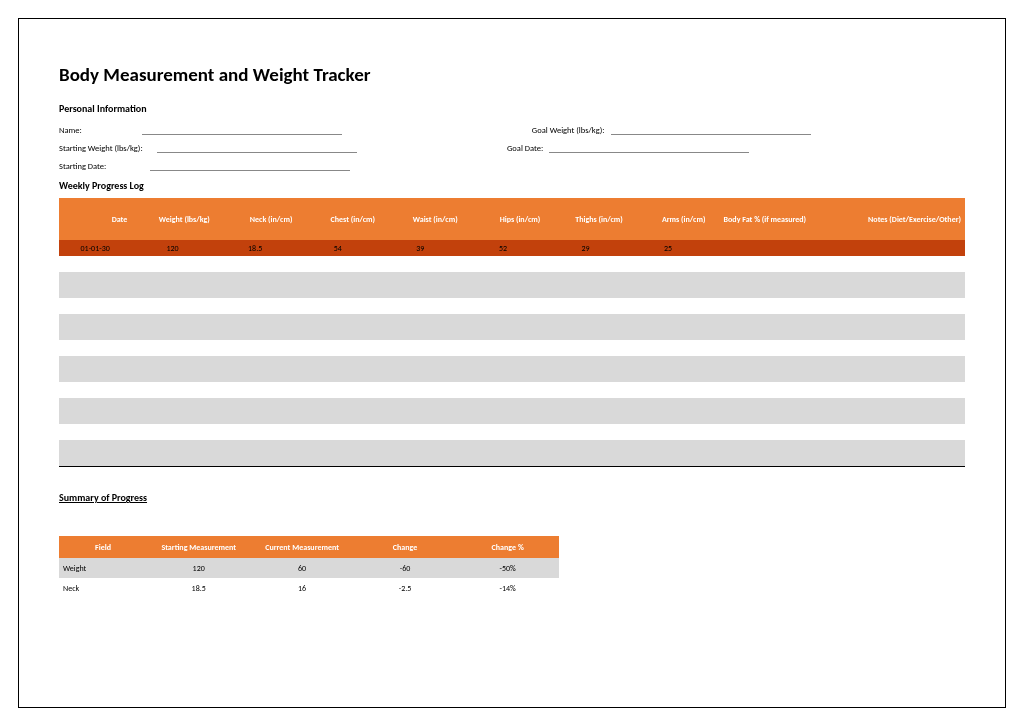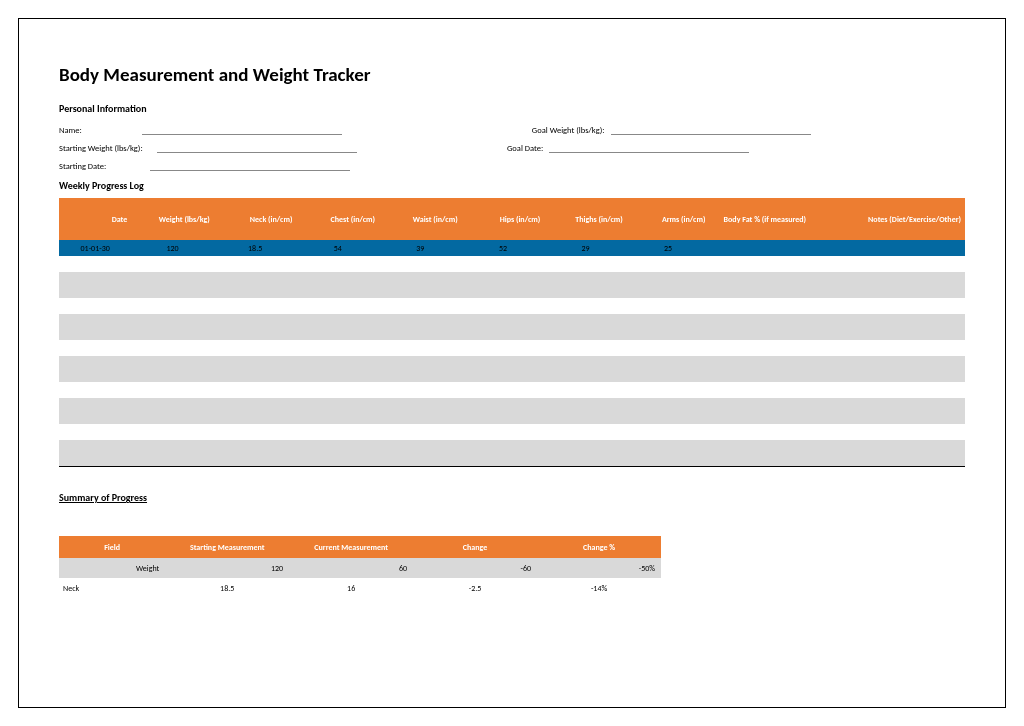--- a/index.html
+++ b/index.html
@@ -82,21 +82,21 @@
     }
     .progress-table tbody tr.gap td {
       background: #fff;
       height: 16px;
     }
     .progress-table tbody tr.band td {
       background: #d9d9d9;
       height: 26px;
     }
     .progress-table tbody tr.data-row td {
-      background: #0369a1;
+      background: #c2410c;
       height: 16px;
     }
     .progress-table .col-date { width: 7%; }
     .progress-table .col-w { width: 8%; }
     .progress-table .col-notes { width: 15%; }
 
     .table-end-line {
       border-top: 1.5px solid #000;
       margin-top: 0px;
       margin-bottom: 24px;
@@ -104,42 +104,41 @@
 
     .summary-heading {
       font-size: 10px;
       font-weight: bold;
       margin-bottom: 18px;
       text-decoration: underline;
     }
     .summary-table {
       border-collapse: collapse;
       font-size: 8px;
-      width: 602px;
+      width: 500px;
       margin-top: 32px;
     }
     .summary-table thead th {
       background: #ed7d31;
       color: #fff;
       font-weight: bold;
       text-align: center;
       padding: 6px 6px;
     }
     .summary-table tbody td {
       text-align: center;
       padding: 5px 6px;
     }
     .summary-table tbody td:first-child {
       text-align: left;
       font-weight: normal;
       padding-left: 4px;
     }
     .summary-table tbody tr.shade td {
       background: #d9d9d9;
-      text-align: right;
     }
     .summary-table tbody tr.noshade td {
       background: #fff;
     }
     .summary-table .col-f { width: 90px; }
     .summary-table .col-m { width: 105px; }
   </style>
 </head>
 <body>
 

